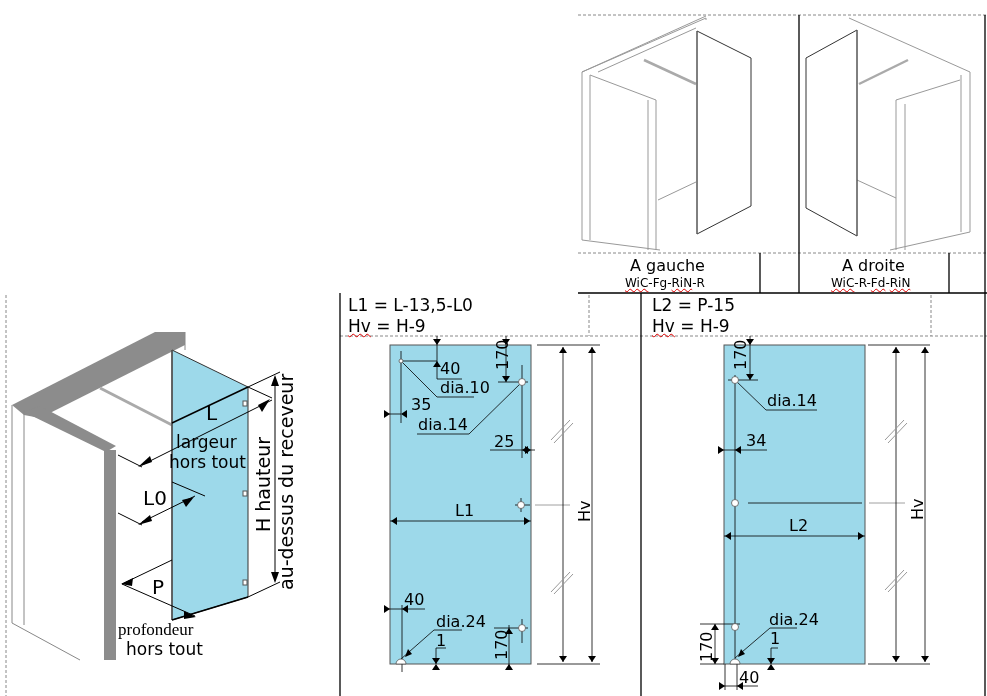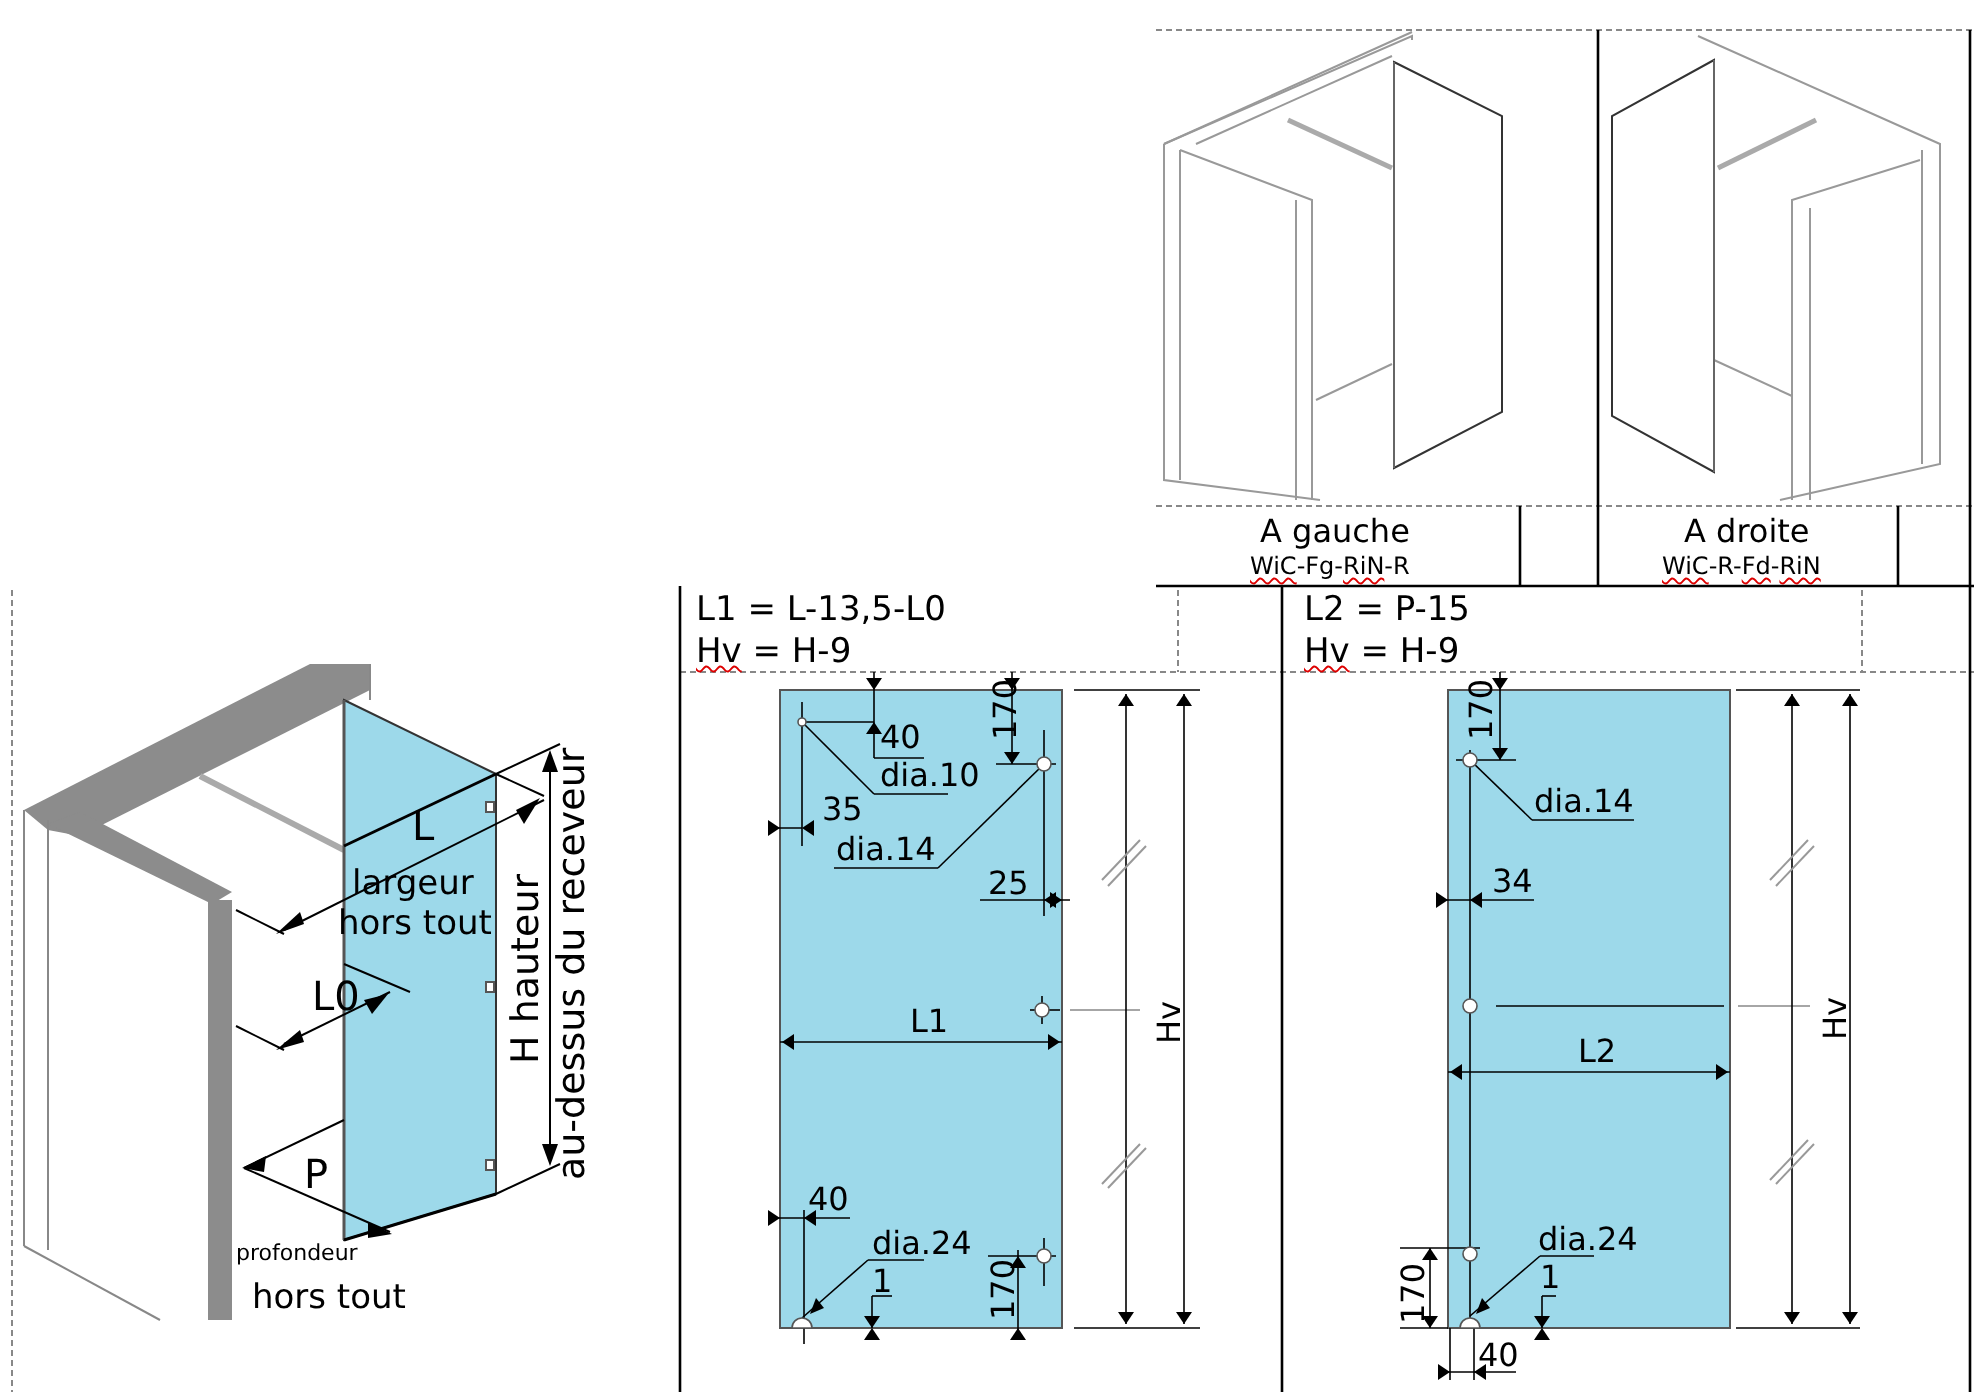--- a/index.html
+++ b/index.html
@@ -127,23 +127,23 @@
     <polygon points="194,497 182,500 186,507"></polygon>
     <polygon points="121,584 133,578 132,586"></polygon>
     <polygon points="196,617 184,611 184,619"></polygon>
     <polygon points="275,375 271,386 279,386"></polygon>
     <polygon points="275,583 271,572 279,572"></polygon>
   </g>
 </svg>
 <div class="lbl big" style="left:206px;top:403px;">L</div>
 <div class="lbl dim" style="left:176px;top:434px;font-size:17px;">largeur</div>
 <div class="lbl dim" style="left:169px;top:454px;font-size:17px;">hors tout</div>
-<div class="lbl big" style="left:143px;top:488px;margin-left:13px;">L0</div>
+<div class="lbl big" style="left:143px;top:488px;">L0</div>
 <div class="lbl big" style="left:152px;top:577px;">P</div>
-<div class="lbl dim" style="left:118px;top:621px;font-size:11px;">profondeur</div>
+<div class="lbl dim" style="left:118px;top:621px;font-size:17px;font-family:Liberation Serif, serif;">profondeur</div>
 <div class="lbl dim" style="left:126px;top:641px;font-size:17px;">hors tout</div>
 <div class="lbl" style="left:254px;top:532px;font-size:19px;transform:rotate(-90deg);transform-origin:left top;">H hauteur</div>
 <div class="lbl" style="left:277px;top:590px;font-size:19px;transform:rotate(-90deg);transform-origin:left top;">au-dessus du receveur</div>
 
 <div class="lbl formula" style="left:348px;top:297px;">L1 = L-13,5-L0</div>
 <div class="lbl formula" style="left:348px;top:318px;"><span class="sq" style="text-decoration:underline wavy #d00;text-decoration-thickness:1px;">Hv</span><span> = H-9</span></div>
 
 <svg width="987" height="696">
   <rect x="390" y="345" width="141" height="319" fill="#9dd9ea" stroke="#555" stroke-width="1"></rect>
   <g stroke="#000" stroke-width="0.8" fill="none">

